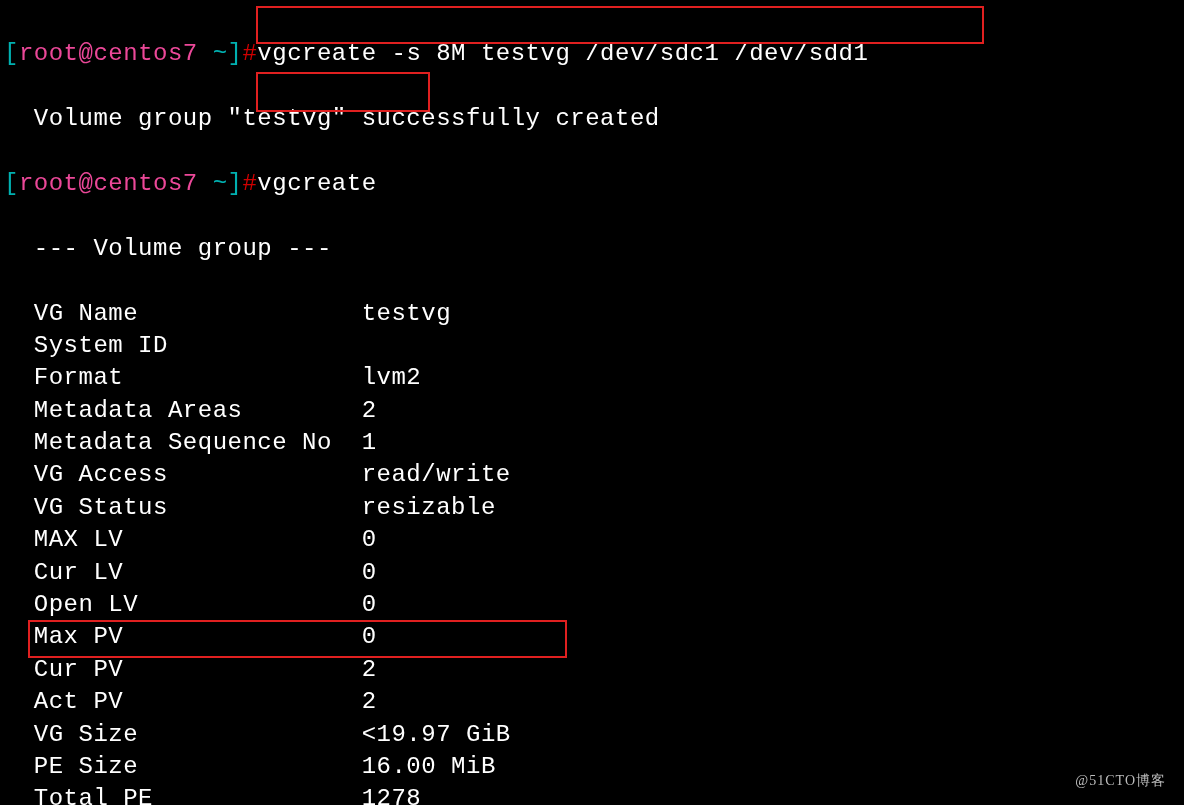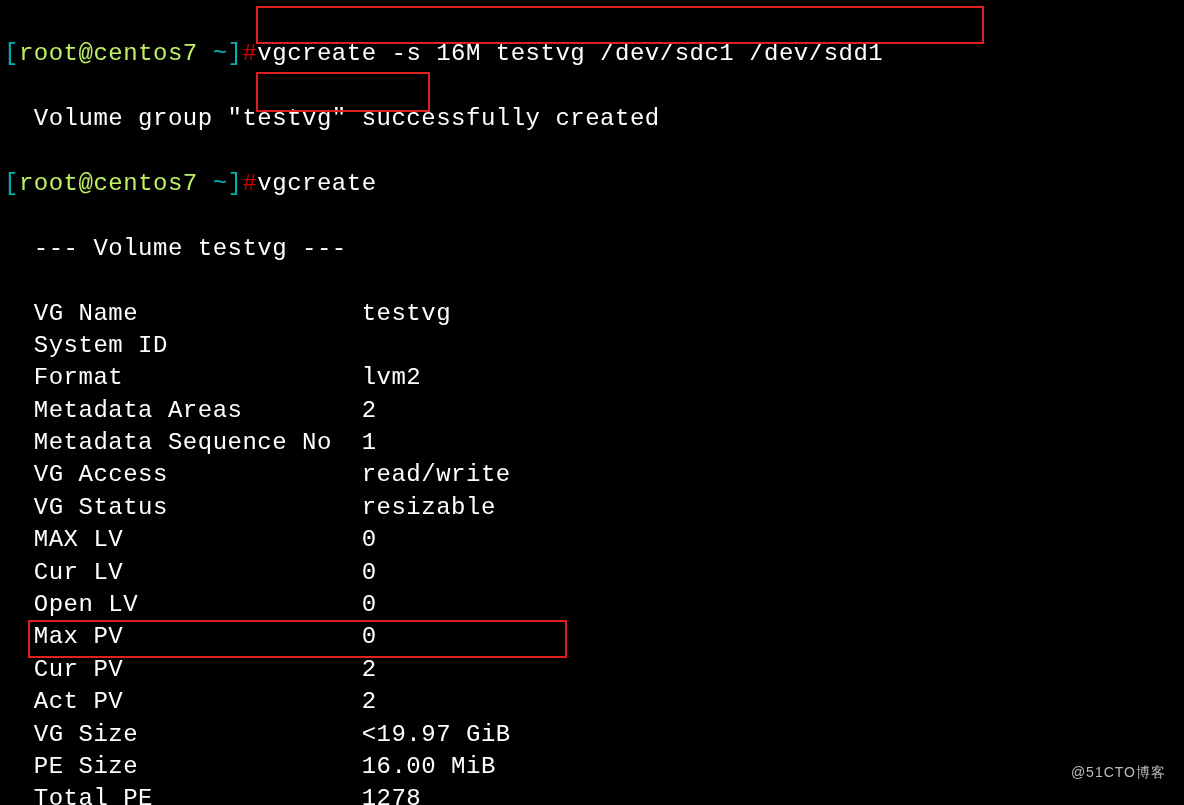--- a/index.html
+++ b/index.html
@@ -14,50 +14,50 @@
     color: #fff;
     overflow: hidden;
     position: relative;
   }
   .term {
     padding: 6px 4px;
     white-space: pre;
     letter-spacing: 0.5px;
   }
   .prompt-bracket { color: #00b0b0; }
-  .prompt-user    { color: #bef264; }
+  .prompt-user    { color: #ec4899; }
   .prompt-hash    { color: #d00000; }
   .cmd            { color: #fff; }
   .out            { color: #fff; }
   .hl-box {
     position: absolute;
     border: 2px solid #e02020;
     pointer-events: none;
   }
   #box1 { left: 256px; top: 6px;   width: 724px; height: 34px; }
   #box2 { left: 256px; top: 72px;  width: 170px; height: 36px; }
   #box3 { left: 28px;  top: 620px; width: 535px; height: 34px; }
   .watermark {
     position: absolute;
     right: 18px;
-    bottom: 23px;
+    bottom: 14px;
     color: #bdbdbd;
-    font-family: Liberation Sans, sans-serif;
+    font-family: Liberation Serif, serif;
     font-size: 14px;
     letter-spacing: 1px;
   }
 </style>
 </head>
 <body>
 
 <div class="term">
-<div><span class="prompt-bracket">[</span><span class="prompt-user">root@centos7</span><span class="prompt-bracket"> </span><span class="prompt-bracket">~</span><span class="prompt-bracket">]</span><span class="prompt-hash">#</span><span class="cmd">vgcreate -s 16M testvg /dev/sdc1 /dev/sdd1</span></div>
+<div><span class="prompt-bracket">[</span><span class="prompt-user">root@centos7</span><span class="prompt-bracket"> </span><span class="prompt-bracket">~</span><span class="prompt-bracket">]</span><span class="prompt-hash">#</span><span class="cmd">vgcreate -s 8M testvg /dev/sdc1 /dev/sdd1</span></div>
 <div class="out">  Volume group "testvg" successfully created</div>
 <div><span class="prompt-bracket">[</span><span class="prompt-user">root@centos7</span><span class="prompt-bracket"> </span><span class="prompt-bracket">~</span><span class="prompt-bracket">]</span><span class="prompt-hash">#</span><span class="cmd">vgcreate</span></div>
-<div class="out">  --- Volume testvg ---</div>
+<div class="out">  --- Volume group ---</div>
 <div id="rows"><div class="out"><span>  VG Name               </span><span>testvg</span></div><div class="out"><span>  System ID             </span><span></span></div><div class="out"><span>  Format                </span><span>lvm2</span></div><div class="out"><span>  Metadata Areas        </span><span>2</span></div><div class="out"><span>  Metadata Sequence No  </span><span>1</span></div><div class="out"><span>  VG Access             </span><span>read/write</span></div><div class="out"><span>  VG Status             </span><span>resizable</span></div><div class="out"><span>  MAX LV                </span><span>0</span></div><div class="out"><span>  Cur LV                </span><span>0</span></div><div class="out"><span>  Open LV               </span><span>0</span></div><div class="out"><span>  Max PV                </span><span>0</span></div><div class="out"><span>  Cur PV                </span><span>2</span></div><div class="out"><span>  Act PV                </span><span>2</span></div><div class="out"><span>  VG Size               </span><span>&lt;19.97 GiB</span></div><div class="out"><span>  PE Size               </span><span>16.00 MiB</span></div><div class="out"><span>  Total PE              </span><span>1278</span></div></div>
 </div>
 
 <div id="box1" class="hl-box"></div>
 <div id="box2" class="hl-box"></div>
 <div id="box3" class="hl-box"></div>
 
 <div class="watermark">@51CTO博客</div>
 
 </body></html>

